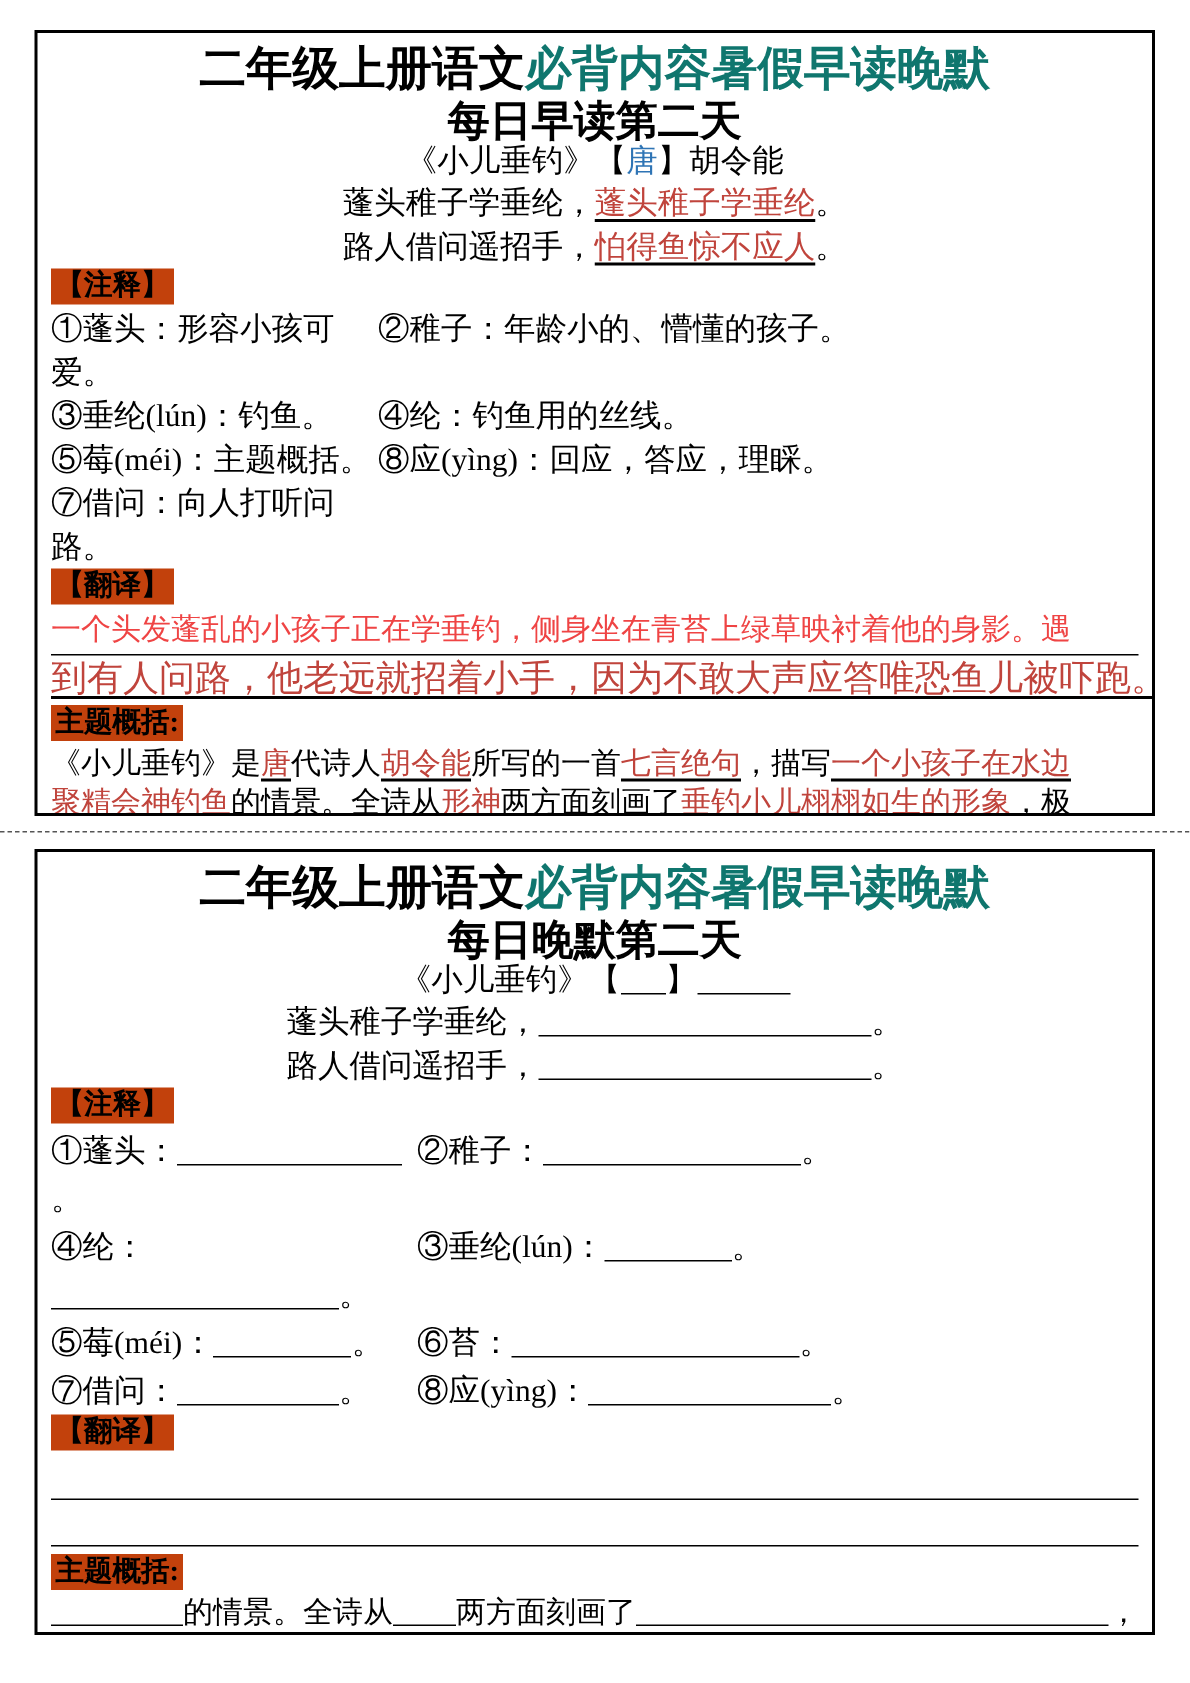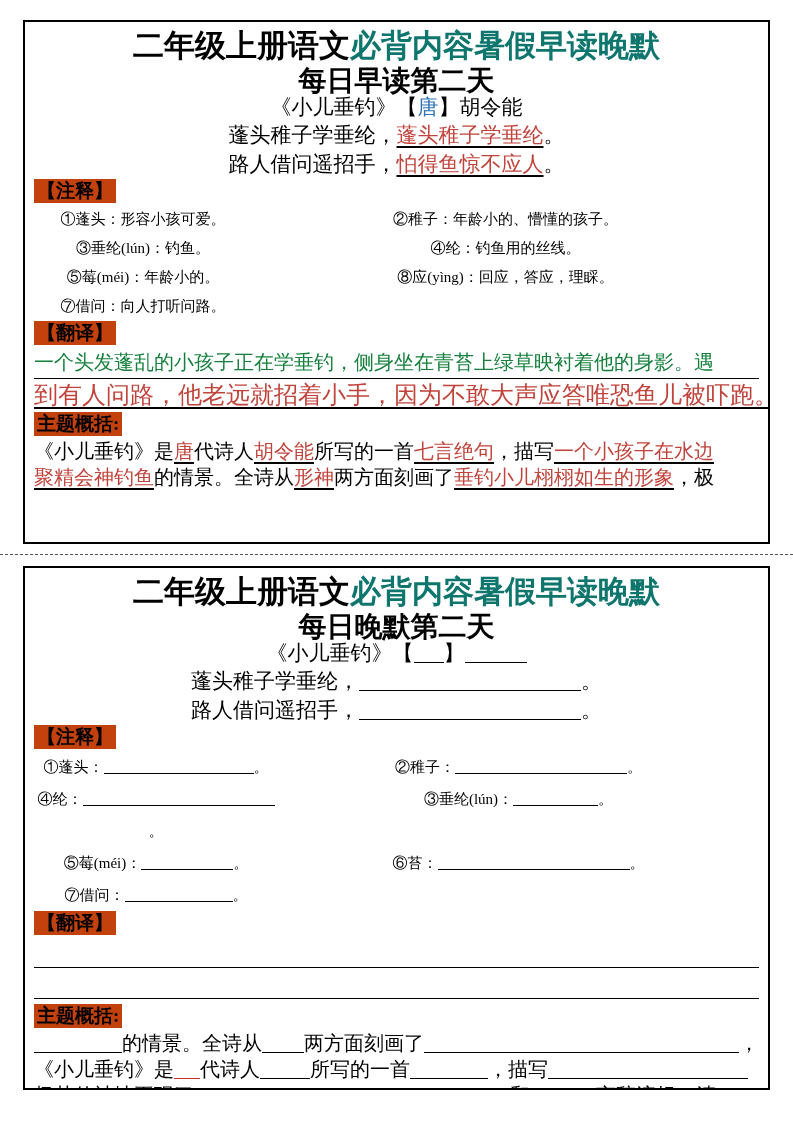--- a/index.html
+++ b/index.html
@@ -26,41 +26,41 @@
   }
   .h1 .red{color:#0f766e;}
   .h2{font-size:28px;font-weight:bold;text-align:center;line-height:27px;font-family:"Liberation Sans", sans-serif;}
   .poem-line{font-size:21px;text-align:center;line-height:27px;}
   .poem-verse{line-height:29px;}
   .label-row{line-height:26px;height:26px;}
   .label{
     display:inline-block;background:#c2410c;color:#000;
     font-weight:bold;font-size:19px;line-height:24px;padding:0 3px;
   }
-  .notes{display:grid;font-size:15px;text-align:center;}
+  .notes{display:grid;font-size:21px;}
   .notes-m{grid-template-columns:218px 1fr;line-height:29px;}
   .notes-e{grid-template-columns:244px 1fr;line-height:32px;}
   .rule-line{
     border-bottom:1.6px solid #000;height:31px;line-height:31px;
     font-size:20px;white-space:nowrap;
   }
   .rule-e{height:30px;border-bottom:1.6px solid #000;}
   .trans2{height:33px;line-height:33px;font-size:24px;white-space:nowrap;}
   .summary{font-size:20px;}
   .sum-line{line-height:26px;white-space:nowrap;}
   
   .seg-t{color:#000;}
   .seg-ans{
     color:#c0443c;
     text-decoration:underline;
     text-decoration-color:#000;
     text-decoration-thickness:1.5px;
     text-underline-offset:4px;
   }
-  .seg-red{color:#15803d;}
+  .seg-red{color:#ef4444;}
   .seg-blue{color:#2e74b5;}
   .seg-blank{
     display:inline-block;height:1em;
     border-bottom:1.5px solid #000;
     vertical-align:-0.15em;
   }
   .seg-blank-red{border-bottom-color:#cc2a22;}
 </style>
 </head>
 <body>
@@ -75,21 +75,21 @@
   <div class="poem-line poem-verse"><span class="seg-t">路人借问遥招手，</span><span class="seg-ans">怕得鱼惊不应人</span><span class="seg-t">。</span></div>
 
   <div class="label-row">
     <span class="label">【注释】</span>
   </div>
   <div class="notes notes-m">
     <div><span class="seg-t">①蓬头：形容小孩可爱。</span></div>
     <div><span class="seg-t">②稚子：年龄小的、懵懂的孩子。</span></div>
     <div><span class="seg-t">③垂纶(lún)：钓鱼。</span></div>
     <div><span class="seg-t">④纶：钓鱼用的丝线。</span></div>
-    <div><span class="seg-t">⑤莓(méi)：年龄小的。</span></div>
+    <div><span class="seg-t">⑤莓(méi)：主题概括。</span></div>
     <div><span class="seg-t">⑧应(yìng)：回应，答应，理睬。</span></div>
     <div><span class="seg-t">⑦借问：向人打听问路。</span></div>
   </div>
 
   <div class="label-row">
     <span class="label">【翻译】</span>
   </div>
   <div class="rule-line"><span class="seg-red">一个头发蓬乱的小孩子正在学垂钓，侧身坐在青苔上绿草映衬着他的身影。遇</span></div>
   <div class="trans2"><span class="seg-ans">到有人问路，他老远就招着小手，因为不敢大声应答唯恐鱼儿被吓跑。</span></div>
 
@@ -118,20 +118,21 @@
     <span class="label">【注释】</span>
   </div>
   <div class="notes notes-e">
     <div><span class="seg-t">①蓬头：</span><span class="seg-blank" style="width: 150px;"></span><span class="seg-t">。</span></div>
     <div><span class="seg-t">②稚子：</span><span class="seg-blank" style="width: 172px;"></span><span class="seg-t">。</span></div>
     <div><span class="seg-t">④纶：</span><span class="seg-blank" style="width: 192px;"></span><span class="seg-t">。</span></div>
     <div><span class="seg-t">③垂纶(lún)：</span><span class="seg-blank" style="width: 85px;"></span><span class="seg-t">。</span></div>
     <div><span class="seg-t">⑤莓(méi)：</span><span class="seg-blank" style="width: 92px;"></span><span class="seg-t">。</span></div>
     <div><span class="seg-t">⑥苔：</span><span class="seg-blank" style="width: 192px;"></span><span class="seg-t">。</span></div>
     <div><span class="seg-t">⑦借问：</span><span class="seg-blank" style="width: 108px;"></span><span class="seg-t">。</span></div>
+    <div><span class="seg-t">⑧应(yìng)：</span><span class="seg-blank" style="width: 162px;"></span><span class="seg-t">。</span></div>
   </div>
 
   <div class="label-row">
     <span class="label">【翻译】</span>
   </div>
   <div class="rule-e"></div>
   <div class="rule-e"></div>
 
   <div class="label-row" style="margin-top:5px;">
     <span class="label">主题概括:</span>

